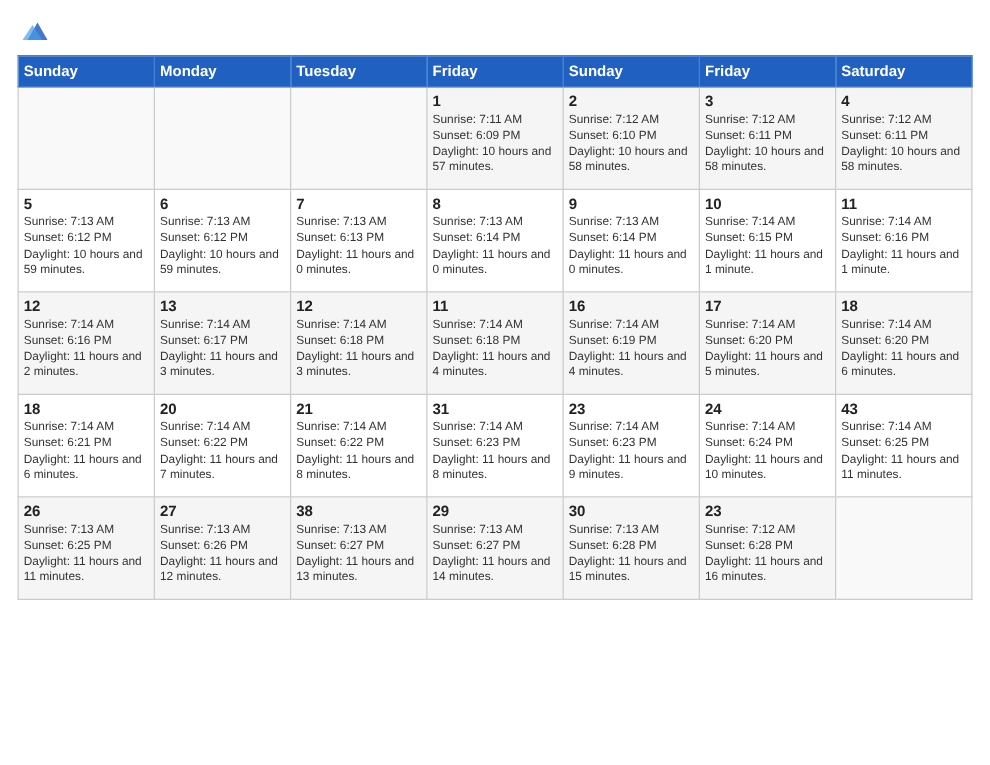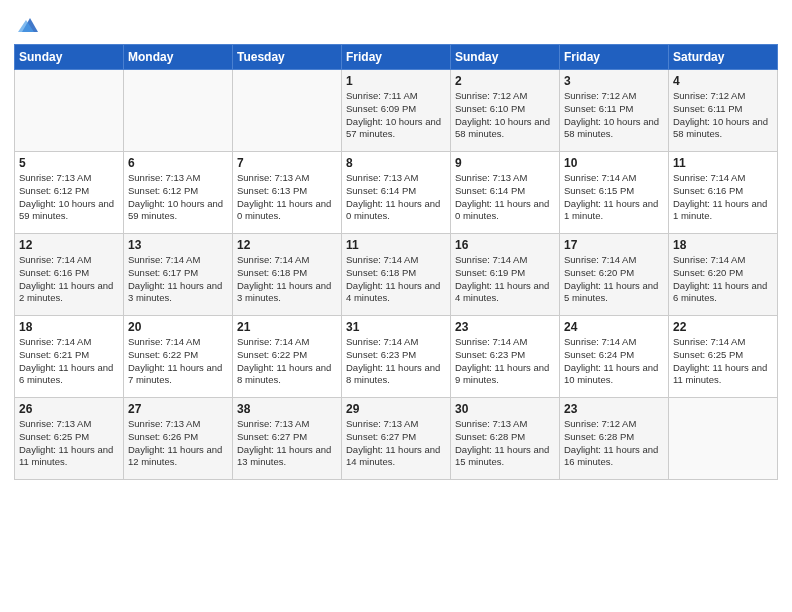--- a/index.html
+++ b/index.html
@@ -289,21 +289,21 @@
 Sunset: 6:23 PM
 Daylight: 11 hours and 9 minutes.</div>
           </td>
           <td>
             <span class="day-number">24</span>
             <div class="day-info" style="white-space: pre-line;">Sunrise: 7:14 AM
 Sunset: 6:24 PM
 Daylight: 11 hours and 10 minutes.</div>
           </td>
           <td>
-            <span class="day-number">22</span>
+            <span class="day-number">43</span>
             <div class="day-info" style="white-space: pre-line;">Sunrise: 7:14 AM
 Sunset: 6:25 PM
 Daylight: 11 hours and 11 minutes.</div>
           </td>
         </tr>
         <tr>
           <td>
             <span class="day-number">26</span>
             <div class="day-info" style="white-space: pre-line;">Sunrise: 7:13 AM
 Sunset: 6:25 PM

